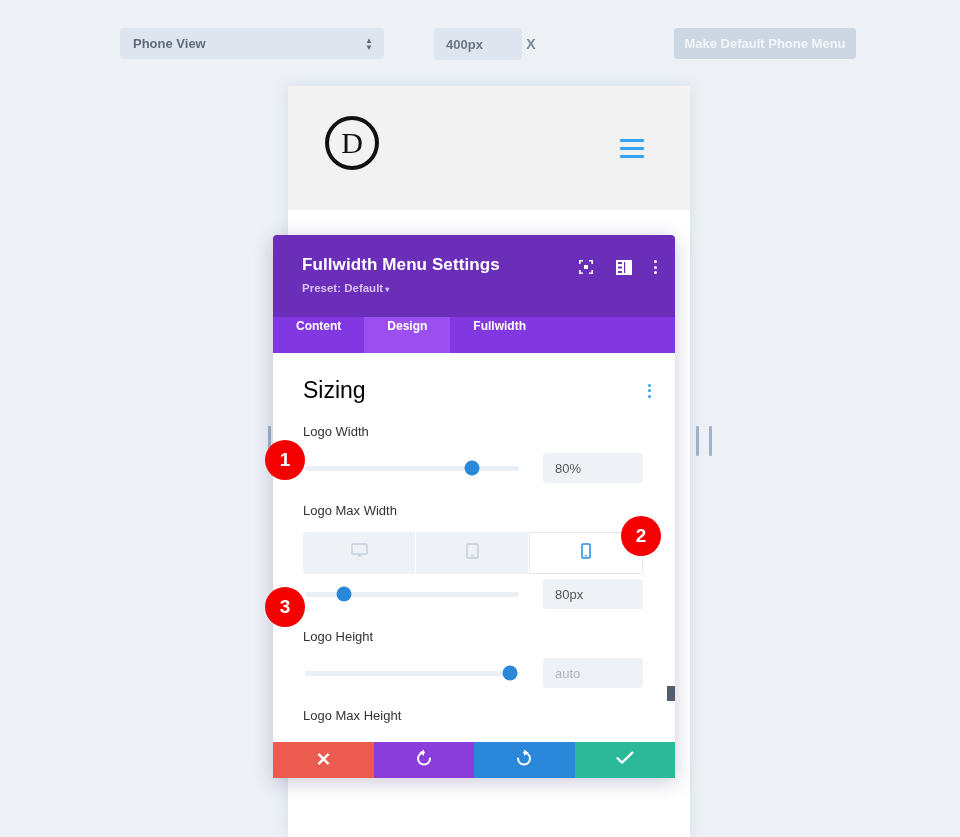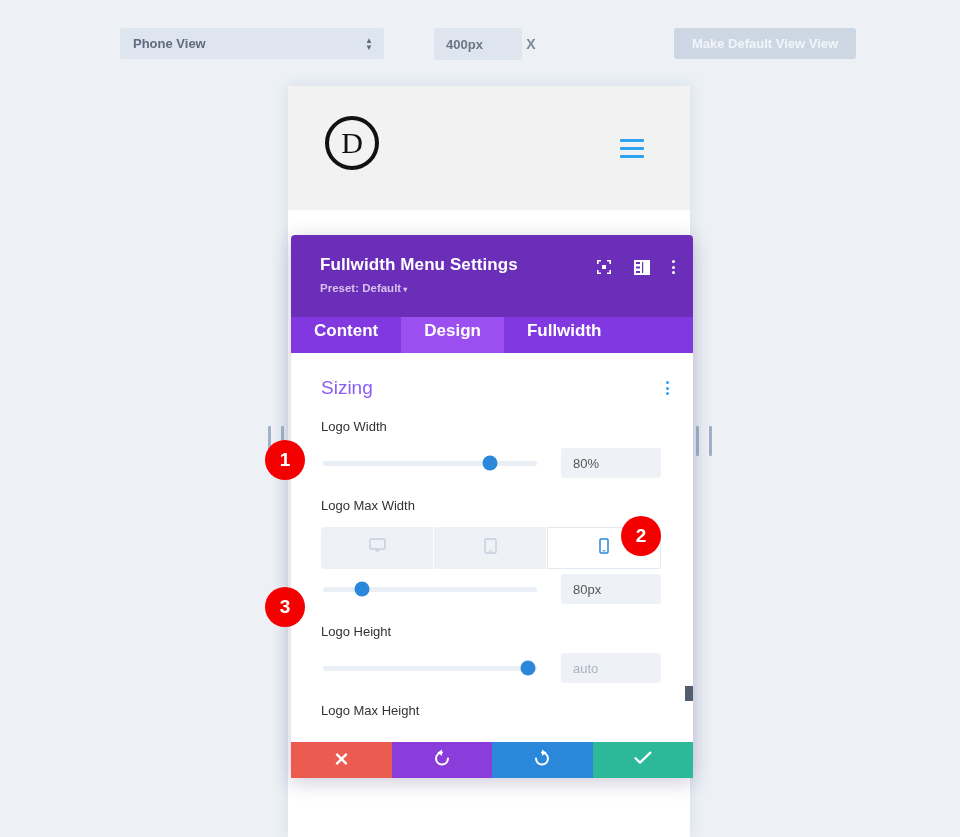--- a/index.html
+++ b/index.html
@@ -87,21 +87,21 @@
     position: absolute; top: 424px; width: 16px; height: 34px;
     display: flex; justify-content: space-between; align-items: center;
     cursor: ew-resize;
   }
   .drag-handle i { width: 3px; height: 30px; background: #9fb2ca; border-radius: 1px; }
   .handle-left { left: 268px; }
   .handle-right { left: 696px; }
 
   
   .modal {
-    position: absolute; left: 291px; top: 235px; width: 402px; height: 543px;
+    position: absolute; left: 273px; top: 235px; width: 402px; height: 543px;
     border-radius: 4px 4px 0 0;
     overflow: hidden;
     box-shadow: 0 4px 20px rgba(45,30,90,.24);
   }
   .modal-header {
     position: relative; height: 82px; background: #6b2eb8;
     padding: 20px 22px 0 29px;
   }
   .modal-title {
     color: #fff; font-size: 17px; font-weight: bold; letter-spacing: .1px;
@@ -116,34 +116,34 @@
   }
   .hicon { cursor: pointer; line-height: 0; }
 
   .dots-vert { display: flex; flex-direction: column; gap: 2.5px; align-items: center; }
   .dots-vert i { width: 3px; height: 3px; background: #fff; border-radius: 50%; display: block; }
 
   .tabs {
     display: flex; height: 36px; background: #8138e0;
   }
   .tab {
-    display: flex; align-items: flex-end; justify-content: center;
-    color: #fff; font-size: 17px; font-weight: bold;
-    padding: 12px 23px; cursor: pointer; height: 36px;
+    display: flex; align-items: flex-start; justify-content: center;
+    color: #fff; font-size: 12px; font-weight: bold;
+    padding: 2px 23px; cursor: pointer; height: 36px;
   }
   .tab.active { background: #9b4ff0; }
 
   .modal-body {
     position: relative; height: 389px; background: #fff; overflow: hidden;
   }
   .section-title-row {
     display: flex; align-items: center; justify-content: space-between;
     padding: 24px 24px 0 30px;
   }
-  .section-title { color: #8b5cf6; font-size: 19px; font-weight: normal; }
+  .section-title { color: #000000; font-size: 23px; font-weight: normal; }
   .dots-blue { display: flex; flex-direction: column; gap: 2.5px; align-items: center; cursor: pointer; }
   .dots-blue i { width: 3px; height: 3px; background: #2ea3f2; border-radius: 50%; display: block; }
 
   .field { padding: 0 30px; margin-top: 20px; }
   .field-label { color: #333; font-size: 13px; margin-bottom: 14px; }
 
   .slider-row { display: flex; align-items: center; justify-content: center; }
   .slider {
     position: relative; width: 214px; height: 5px;
     background: #e9eff5; border-radius: 3px; cursor: pointer;
@@ -218,21 +218,21 @@
     <span>400px</span>
   </div>
 
   <div class="dim-x">X</div>
 
   <div class="dim-h">
     <span></span>
   </div>
 
   <div class="make-default-btn">
-    <span>Make Default View View</span>
+    <span>Make Default Phone Menu</span>
   </div>
 </div>
 
 <div class="preview">
   <div class="site-header">
     <div class="divi-logo">
       <span>D</span>
     </div>
     <div class="hamburger">
       <i></i>

